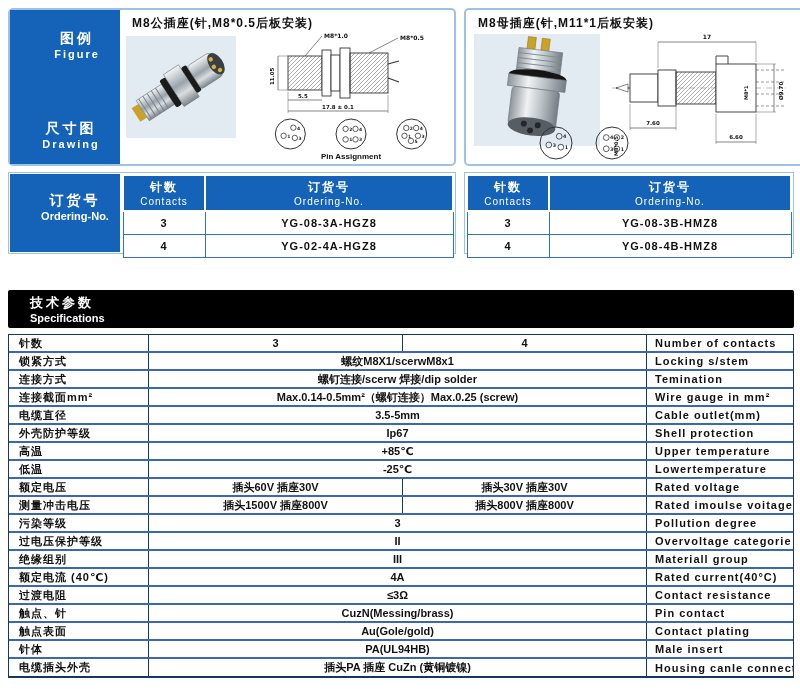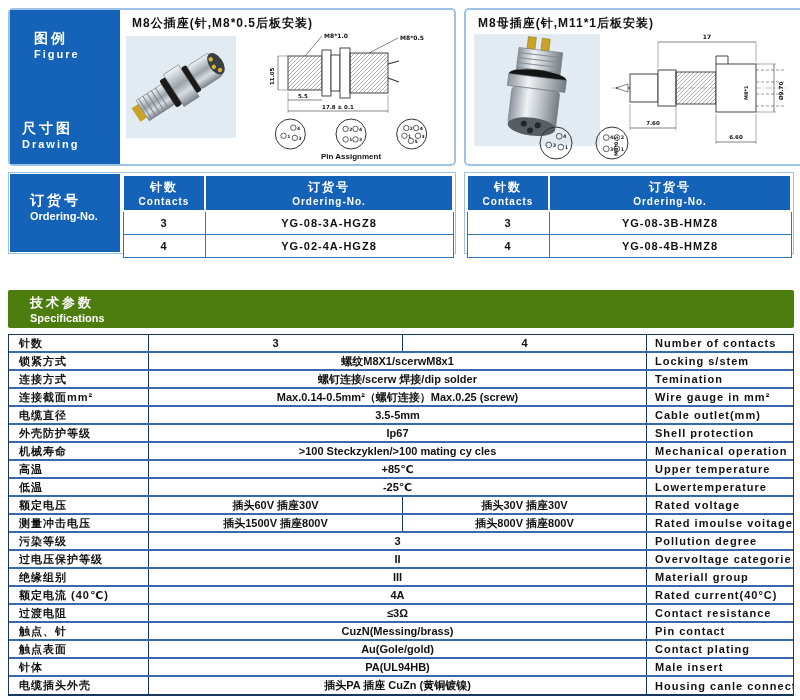--- a/index.html
+++ b/index.html
@@ -4,45 +4,45 @@
 <style>
   html,body{margin:0;padding:0;background:#ffffff;}
   .page{position:relative;width:800px;height:700px;background:#fff;
         font-family:"Liberation Sans","DejaVu Sans",sans-serif;color:#111;overflow:hidden;}
 
   
   .panel{position:absolute;border:2px solid #9cc2e5;border-radius:5px;background:#fff;display:flex;box-sizing:border-box;}
   .panel-left{left:8px;top:8px;width:448px;height:158px;}
   .panel-right{left:464px;top:8px;width:368px;height:158px;}
   .side-col{width:110px;background:#1463b8;color:#fff;display:flex;flex-direction:column;box-sizing:border-box;}
-  .side-block{padding-left:24px;}
+  .side-block{padding-left:24px;text-align:center;}
   .side-block.first{padding-top:20px;}
   .side-block.last{margin-top:auto;padding-bottom:14px;padding-left:12px;}
   .side-zh{font-size:14px;font-weight:bold;letter-spacing:3px;}
   .side-en{font-size:11px;font-weight:bold;letter-spacing:2px;}
   .panel-content{flex:1;position:relative;}
   .panel-title{position:absolute;top:5px;left:12px;font-size:12px;font-weight:bold;letter-spacing:1px;white-space:nowrap;}
   .photo-svg,.draw-svg,.pins-svg{position:absolute;}
   .pin-caption{position:absolute;font-size:8px;font-weight:bold;text-align:center;}
 
   
   .order-block{position:absolute;border:1px solid #9cc2e5;background:#fff;display:flex;gap:2px;padding:1px;box-sizing:border-box;}
   .order-left{left:8px;top:172px;width:448px;height:82px;}
   .order-right{left:464px;top:172px;width:330px;height:82px;}
   .order-side{width:110px;justify-content:flex-start;padding-top:18px;}
   .order-table{flex:1;border-collapse:collapse;table-layout:fixed;}
   .order-table th{background:#1463b8;color:#fff;border:2px solid #fff;padding:0;height:34px;}
   .order-table th .zh{font-size:12px;font-weight:bold;letter-spacing:2px;}
-  .order-table th .en{font-size:10px;font-weight:bold;letter-spacing:1px;}
+  .order-table th .en{font-size:10px;font-weight:normal;letter-spacing:1px;}
   .order-table td{border:1px solid #2e74b6;background:#fff;text-align:center;
                   font-size:11px;font-weight:bold;letter-spacing:1px;height:20px;}
   .order-table .c1{width:80px;}
 
   
-  .spec-header{position:absolute;left:8px;top:290px;width:786px;height:38px;background:#4d7c0f;color:#fff;
+  .spec-header{position:absolute;left:8px;top:290px;width:786px;height:38px;background:#000000;color:#fff;
                box-sizing:border-box;padding:4px 0 0 22px;border-radius:2px;}
   .spec-header .zh{font-size:13px;font-weight:bold;letter-spacing:3px;}
   .spec-header .en{font-size:11px;font-weight:bold;}
   .spec-table{position:absolute;left:8px;top:334px;width:786px;border:1px solid #17375e;box-sizing:border-box;background:#fff;}
   .spec-row{display:grid;grid-template-columns:140px 254px 244px 1fr;border-bottom:2px solid #3a68b0;height:18px;box-sizing:border-box;}
   .spec-row:last-child{border-bottom:1px solid #17375e;}
   .spec-cell{display:flex;align-items:center;font-size:11px;font-weight:bold;box-sizing:border-box;white-space:nowrap;overflow:hidden;}
   .spec-cell.lab{border-right:1px solid #17375e;padding-left:10px;letter-spacing:1px;}
   .spec-cell.va{border-right:1px solid #17375e;justify-content:center;}
   .spec-cell.vb{border-right:1px solid #17375e;justify-content:center;}
@@ -360,25 +360,20 @@
         <div class="spec-cell lab">电缆直径</div>
         <div class="spec-cell vfull">3.5-5mm</div>
         <div class="spec-cell en">Cable outlet(mm)</div>
       </div>
       <div class="spec-row">
         <div class="spec-cell lab">外壳防护等级</div>
         <div class="spec-cell vfull">Ip67</div>
         <div class="spec-cell en">Shell protection</div>
       </div>
       <div class="spec-row">
-        <div class="spec-cell lab">机械寿命</div>
-        <div class="spec-cell vfull">&gt;100 Steckzyklen/&gt;100 mating cy cles</div>
-        <div class="spec-cell en">Mechanical operation</div>
-      </div>
-      <div class="spec-row">
         <div class="spec-cell lab">高温</div>
         <div class="spec-cell vfull">+85℃</div>
         <div class="spec-cell en">Upper temperature</div>
       </div>
       <div class="spec-row">
         <div class="spec-cell lab">低温</div>
         <div class="spec-cell vfull">-25℃</div>
         <div class="spec-cell en">Lowertemperature</div>
       </div>
       <div class="spec-row">

